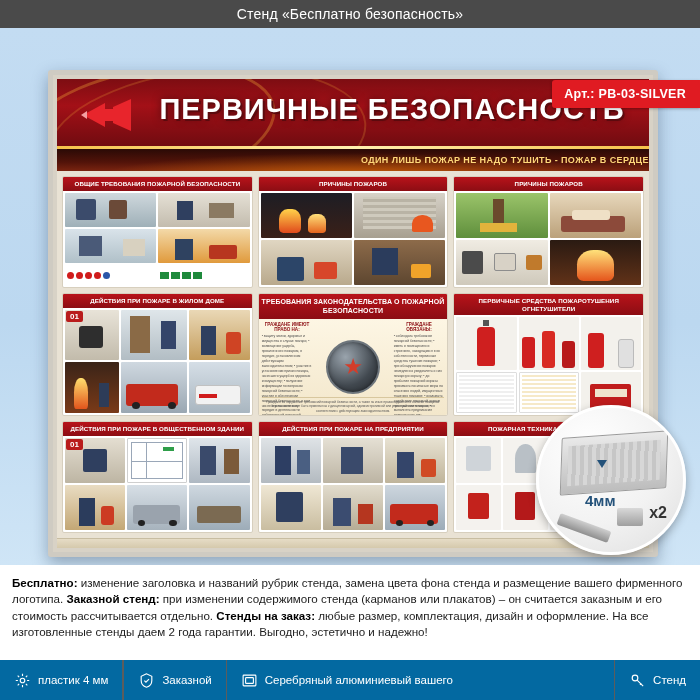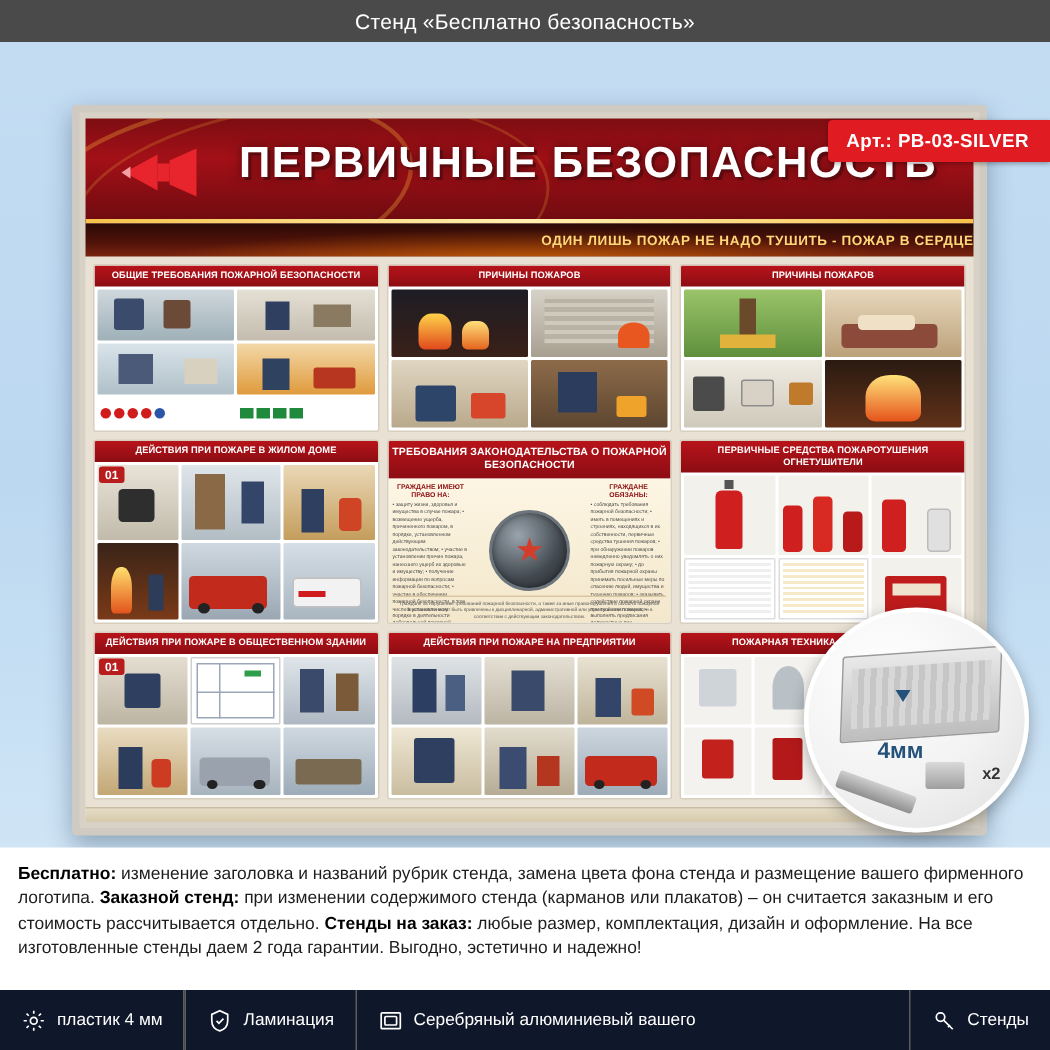--- a/index.html
+++ b/index.html
@@ -215,21 +215,21 @@
     transform:skewX(-6deg) rotate(-4deg);
     border-radius:2px;
   }
   .mag-profile:after{
     content:"";position:absolute;left:6px;top:8px;right:6px;bottom:8px;
     background:repeating-linear-gradient(90deg,#d7d7d7 0 4px,#c6c6c6 4px 8px);
   }
   .mag-4mm{
     position:absolute;left:46px;top:84px;color:#24527a;font-weight:bold;font-size:15px;
   }
-  .mag-x2{position:absolute;right:16px;bottom:30px;color:#333;font-size:11px;font-weight:bold;}
+  .mag-x2{position:absolute;right:16px;bottom:30px;color:#333;font-size:16px;font-weight:bold;}
   .mag-screw{
     position:absolute;left:18px;bottom:18px;width:54px;height:12px;
     background:linear-gradient(180deg,#cfcfcf,#8f8f8f);
     transform:rotate(20deg);border-radius:2px;
   }
   .mag-bracket{
     position:absolute;right:40px;bottom:26px;width:26px;height:18px;
     background:linear-gradient(180deg,#d9d9d9,#9f9f9f);border-radius:2px;
   }
   .mag-arrow{
@@ -240,21 +240,21 @@
   .desc{
     padding:10px 12px 6px 12px;
     font-size:11.6px;
     line-height:1.42;
     color:#1d1d1d;
   }
   .desc b{color:#000;}
   
   .featbar{
     position:absolute;left:0;right:0;bottom:0;height:40px;
-    background:#0f172a;color:#fff;
+    background:#0369a1;color:#fff;
     display:flex;align-items:center;
     font-size:11.5px;
     margin-top:15px;
   }
   .feat{
     display:flex;align-items:center;gap:7px;
     padding:0 14px;
     flex:0 0 auto;
   }
   .feat .ic{width:17px;height:17px;display:inline-block;flex:0 0 auto;}
@@ -595,21 +595,21 @@
 
   <div class="sep"></div>
 
   <div class="feat">
     <span class="ic">
       <svg width="17" height="17" viewBox="0 0 24 24" fill="none" stroke="#ffffff" stroke-width="1.6">
         <path d="M12 2.5 4.5 6v6c0 5 3.3 8.3 7.5 9.5 4.2-1.2 7.5-4.5 7.5-9.5V6z"></path>
         <path d="M9 12.2l2.2 2.2L15.5 10"></path>
       </svg>
     </span>
-    <span>Ламинация</span>
+    <span>Заказной</span>
   </div>
   <div class="sep"></div>
 
   <div class="feat grow">
     <span class="ic">
       <svg width="17" height="17" viewBox="0 0 24 24" fill="none" stroke="#ffffff" stroke-width="1.6">
         <rect x="3" y="4.5" width="18" height="15" rx="1"></rect>
         <rect x="6.5" y="8" width="11" height="8" rx="1"></rect>
       </svg>
     </span>
@@ -617,15 +617,15 @@
   </div>
   <div class="sep"></div>
 
   <div class="feat">
     <span class="ic">
       <svg width="17" height="17" viewBox="0 0 24 24" fill="none" stroke="#ffffff" stroke-width="1.6">
         <circle cx="8.5" cy="8.5" r="4"></circle>
         <path d="M11.4 11.4 20 20M17.5 16l-2 2"></path>
       </svg>
     </span>
-    <span>Стенды</span>
+    <span>Стенд</span>
   </div>
 </div>
 
 </body></html>

